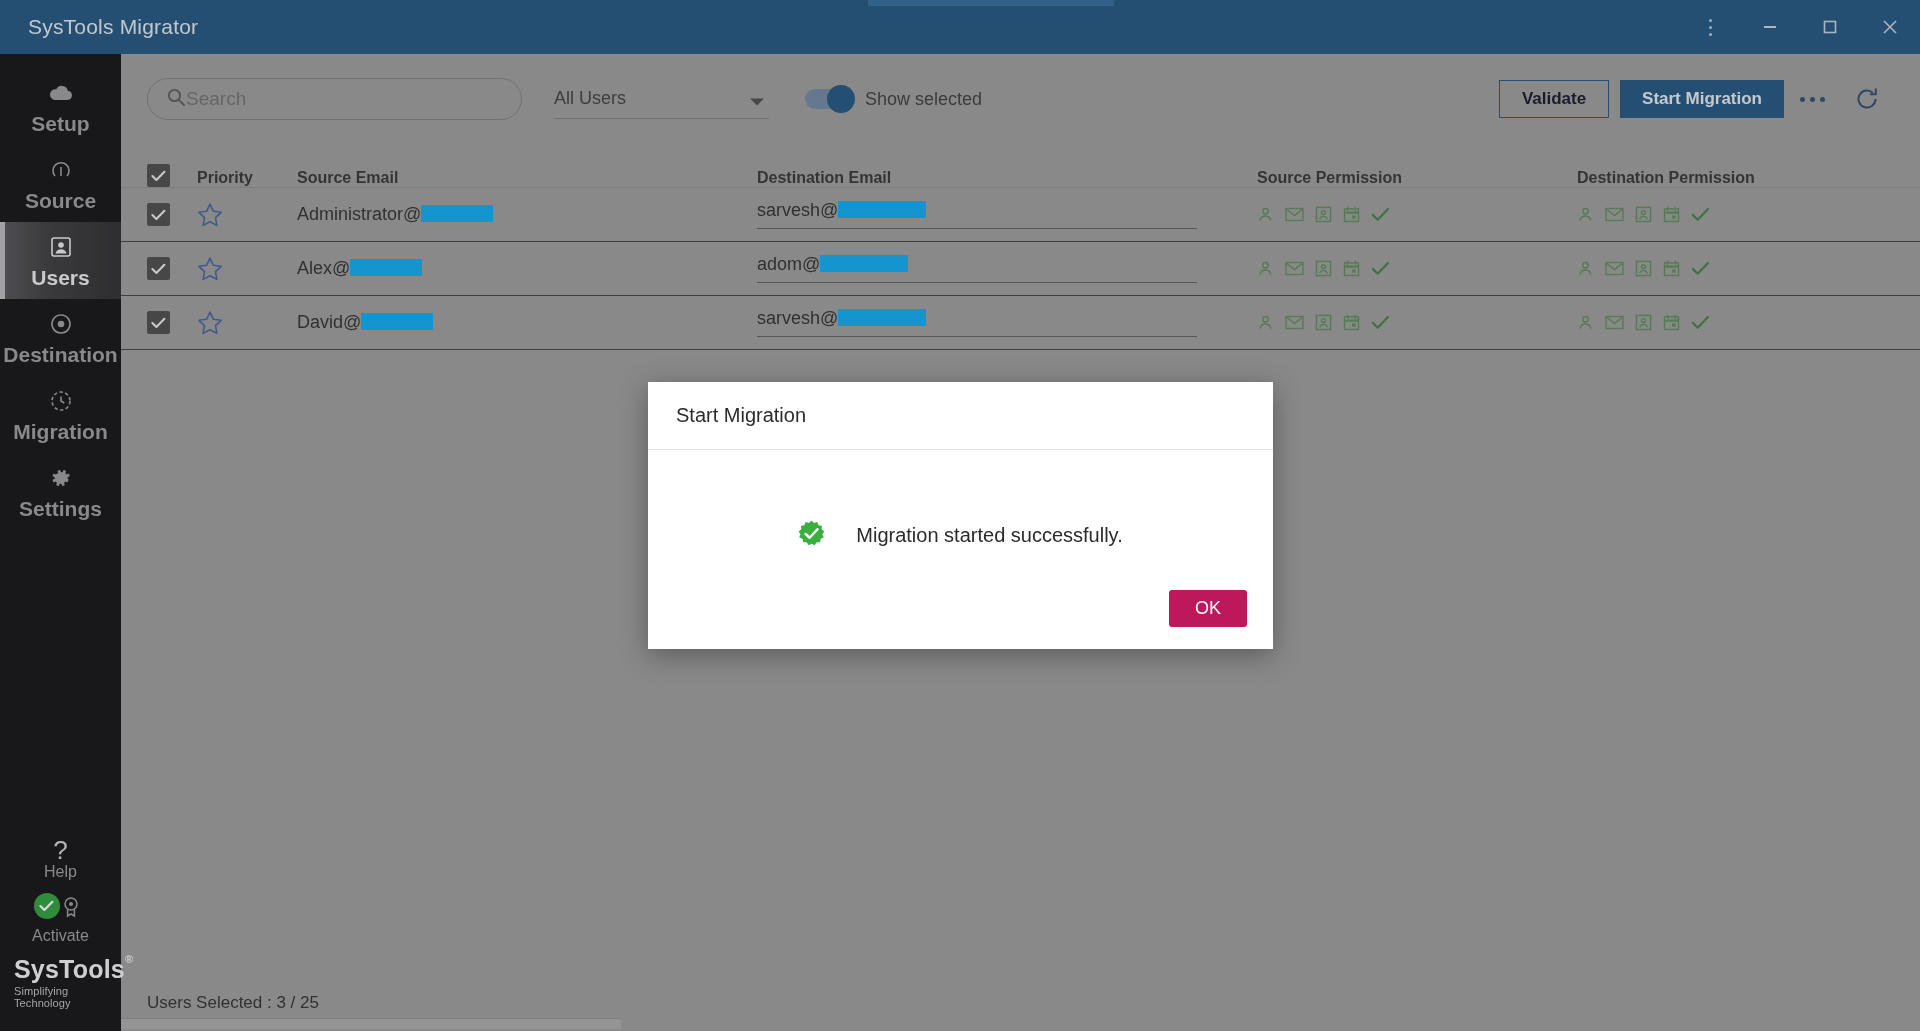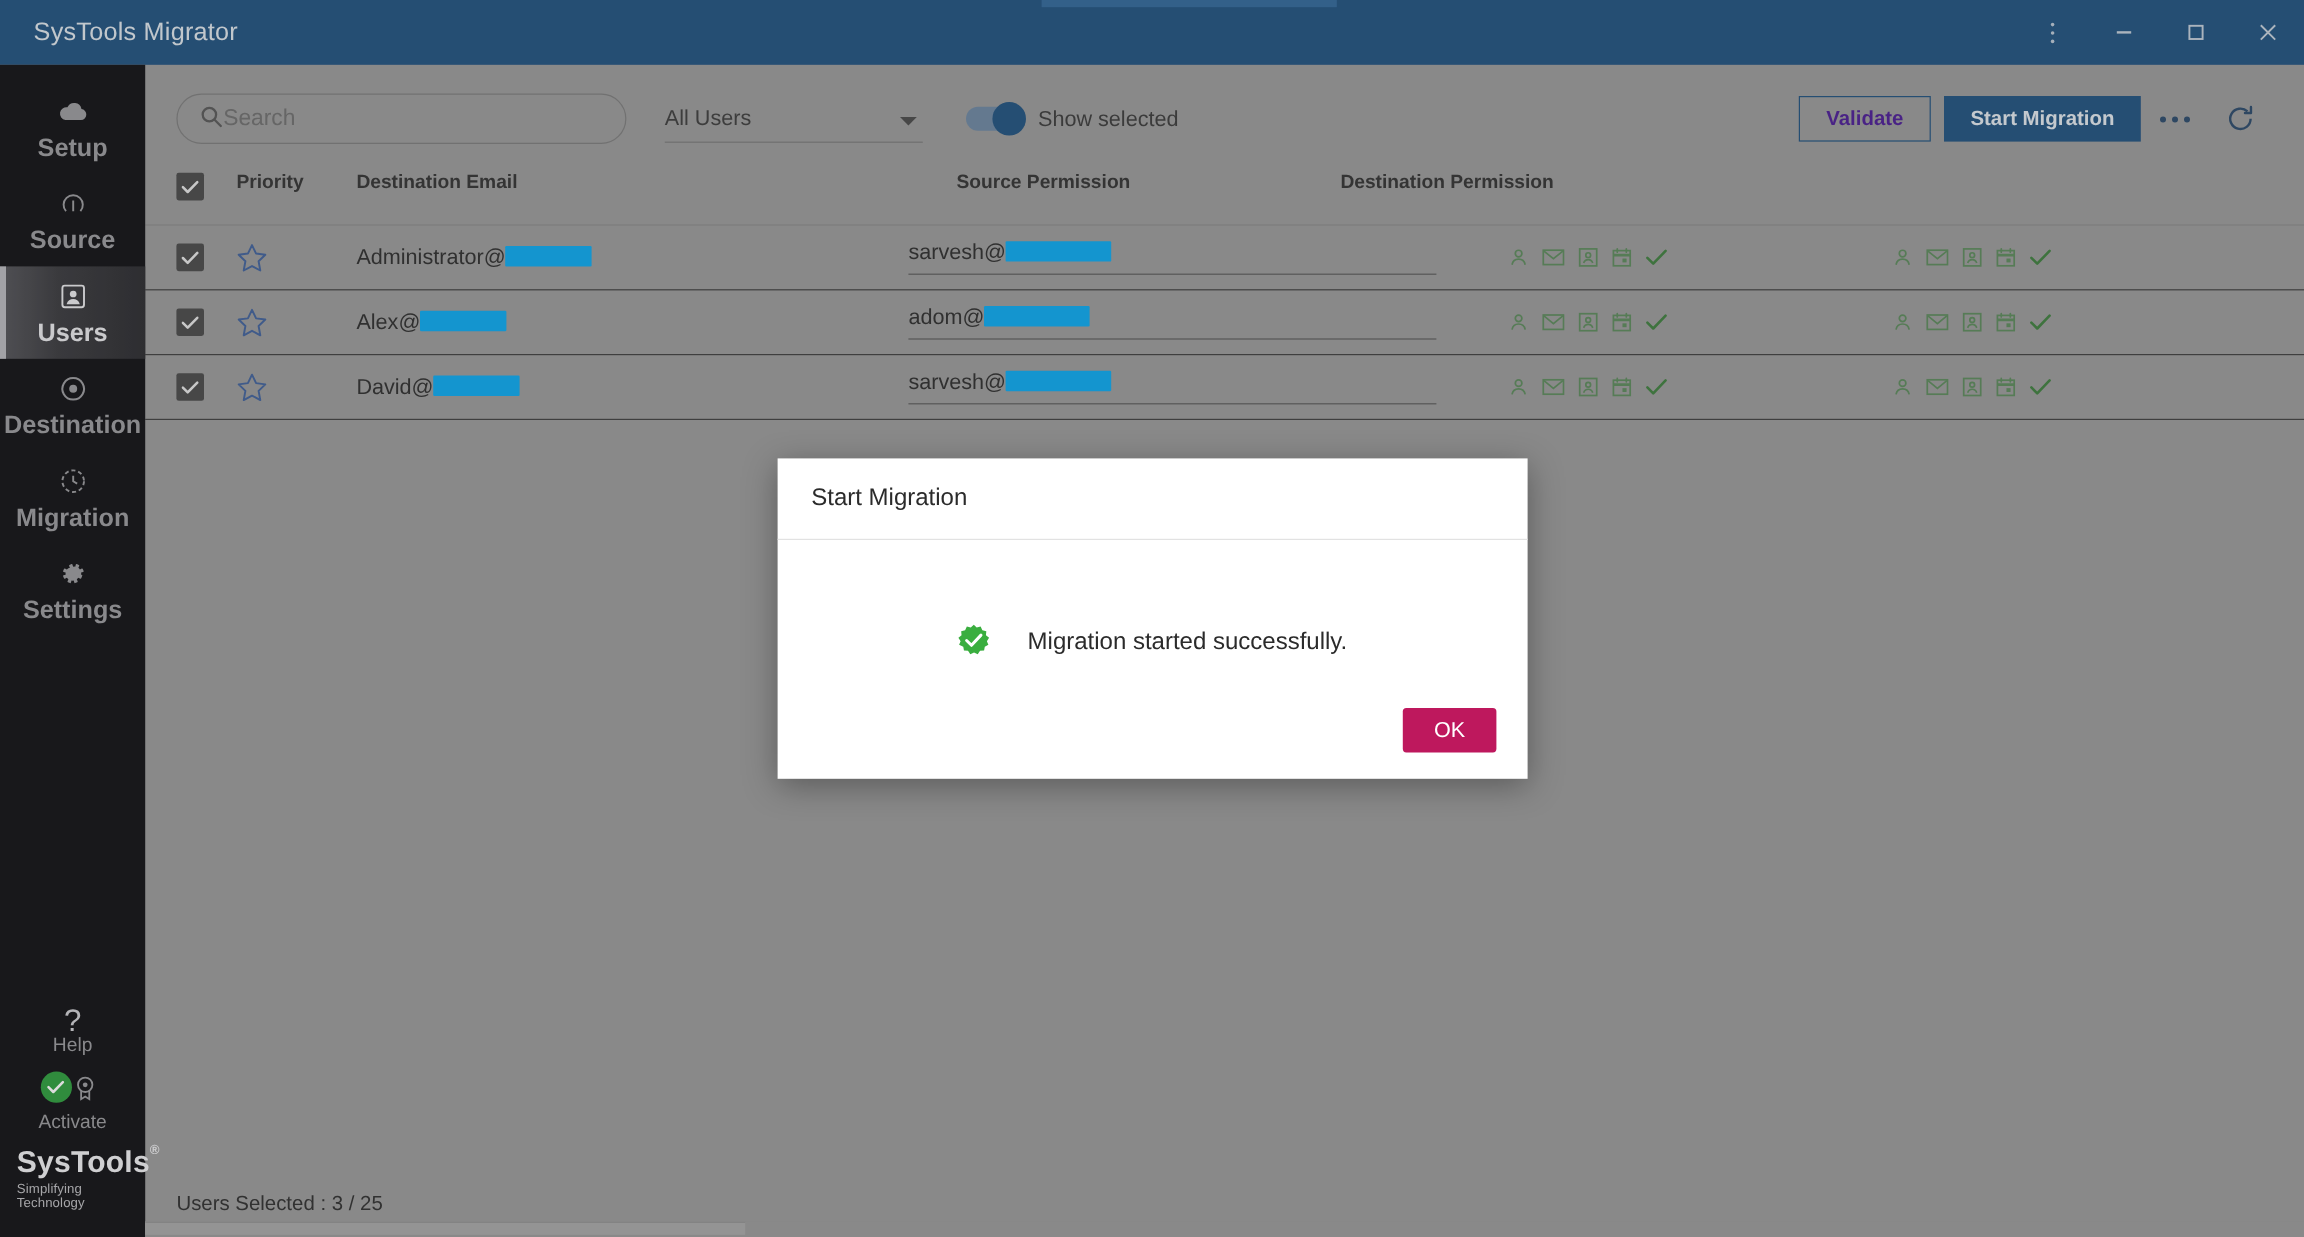--- a/index.html
+++ b/index.html
@@ -144,39 +144,39 @@
     position: absolute; right: -2px; top: -4px;
     width: 28px; height: 28px; border-radius: 50%;
     background: #20527f;
   }
   .toggle-label { font-size: 18px; color: #3b3b3b; }
 
   .toolbar-right { margin-left: auto; display: flex; align-items: center; gap: 0; }
   .btn-validate {
     height: 38px; min-width: 110px; padding: 0 16px;
     border: 1px solid #20527f; background: transparent;
-    color: #4c1d95; font-size: 17px; font-weight: bold;
+    color: #0f172a; font-size: 17px; font-weight: bold;
     font-family: "Liberation Sans", sans-serif;
     display: flex; align-items: center; justify-content: center;
   }
   .btn-start {
     height: 38px; padding: 0 22px; margin-left: 11px;
     background: #20527f; border: none;
     color: #e2e8ee; font-size: 17px; font-weight: bold;
     font-family: "Liberation Sans", sans-serif;
     display: flex; align-items: center; justify-content: center;
   }
   .more-btn { width: 56px; height: 44px; display: flex; align-items: center; justify-content: center; gap: 5px; }
   .more-dot { width: 5px; height: 5px; border-radius: 50%; background: #2b4a6b; }
   .refresh-btn { width: 54px; height: 44px; display: flex; align-items: center; justify-content: center; }
 
   
   .table-area { flex: 1 1 auto; display: flex; flex-direction: column; min-height: 0; }
   .thead {
-    display: flex; align-items: flex-start;
+    display: flex; align-items: flex-end;
     height: 44px; padding: 0 0 0 26px;
     border-bottom: 1px solid #8b8b8b;
     font-size: 16px; color: #333; font-weight: bold;
   }
   .trow {
     display: flex; align-items: center;
     height: 54px; padding: 0 0 0 26px;
     border-bottom: 1px solid #404040;
   }
   .c-check { width: 50px; flex: 0 0 50px; display: flex; align-items: center; }
@@ -437,20 +437,21 @@
       <div class="table-area">
         <div class="thead">
           <div class="c-check">
             <span class="chk">
               <svg width="15" height="12" viewBox="0 0 15 12">
                   <path d="M1.4 6 L5.4 10 L13.4 1.8" stroke="#e6e6e6" stroke-width="2.1" fill="none" stroke-linecap="round" stroke-linejoin="round"></path>
                 </svg>
             </span>
           </div>
           <div class="c-prio">Priority</div>
+          <div class="c-src">Source Email</div>
           <div class="c-dst">Destination Email</div>
           <div class="c-sperm">Source Permission</div>
           <div class="c-dperm">Destination Permission</div>
         </div>
 
         <div id="rows-host">
             <div class="trow">
     <div class="c-check">
       <span class="chk">
         <svg width="15" height="12" viewBox="0 0 15 12">

